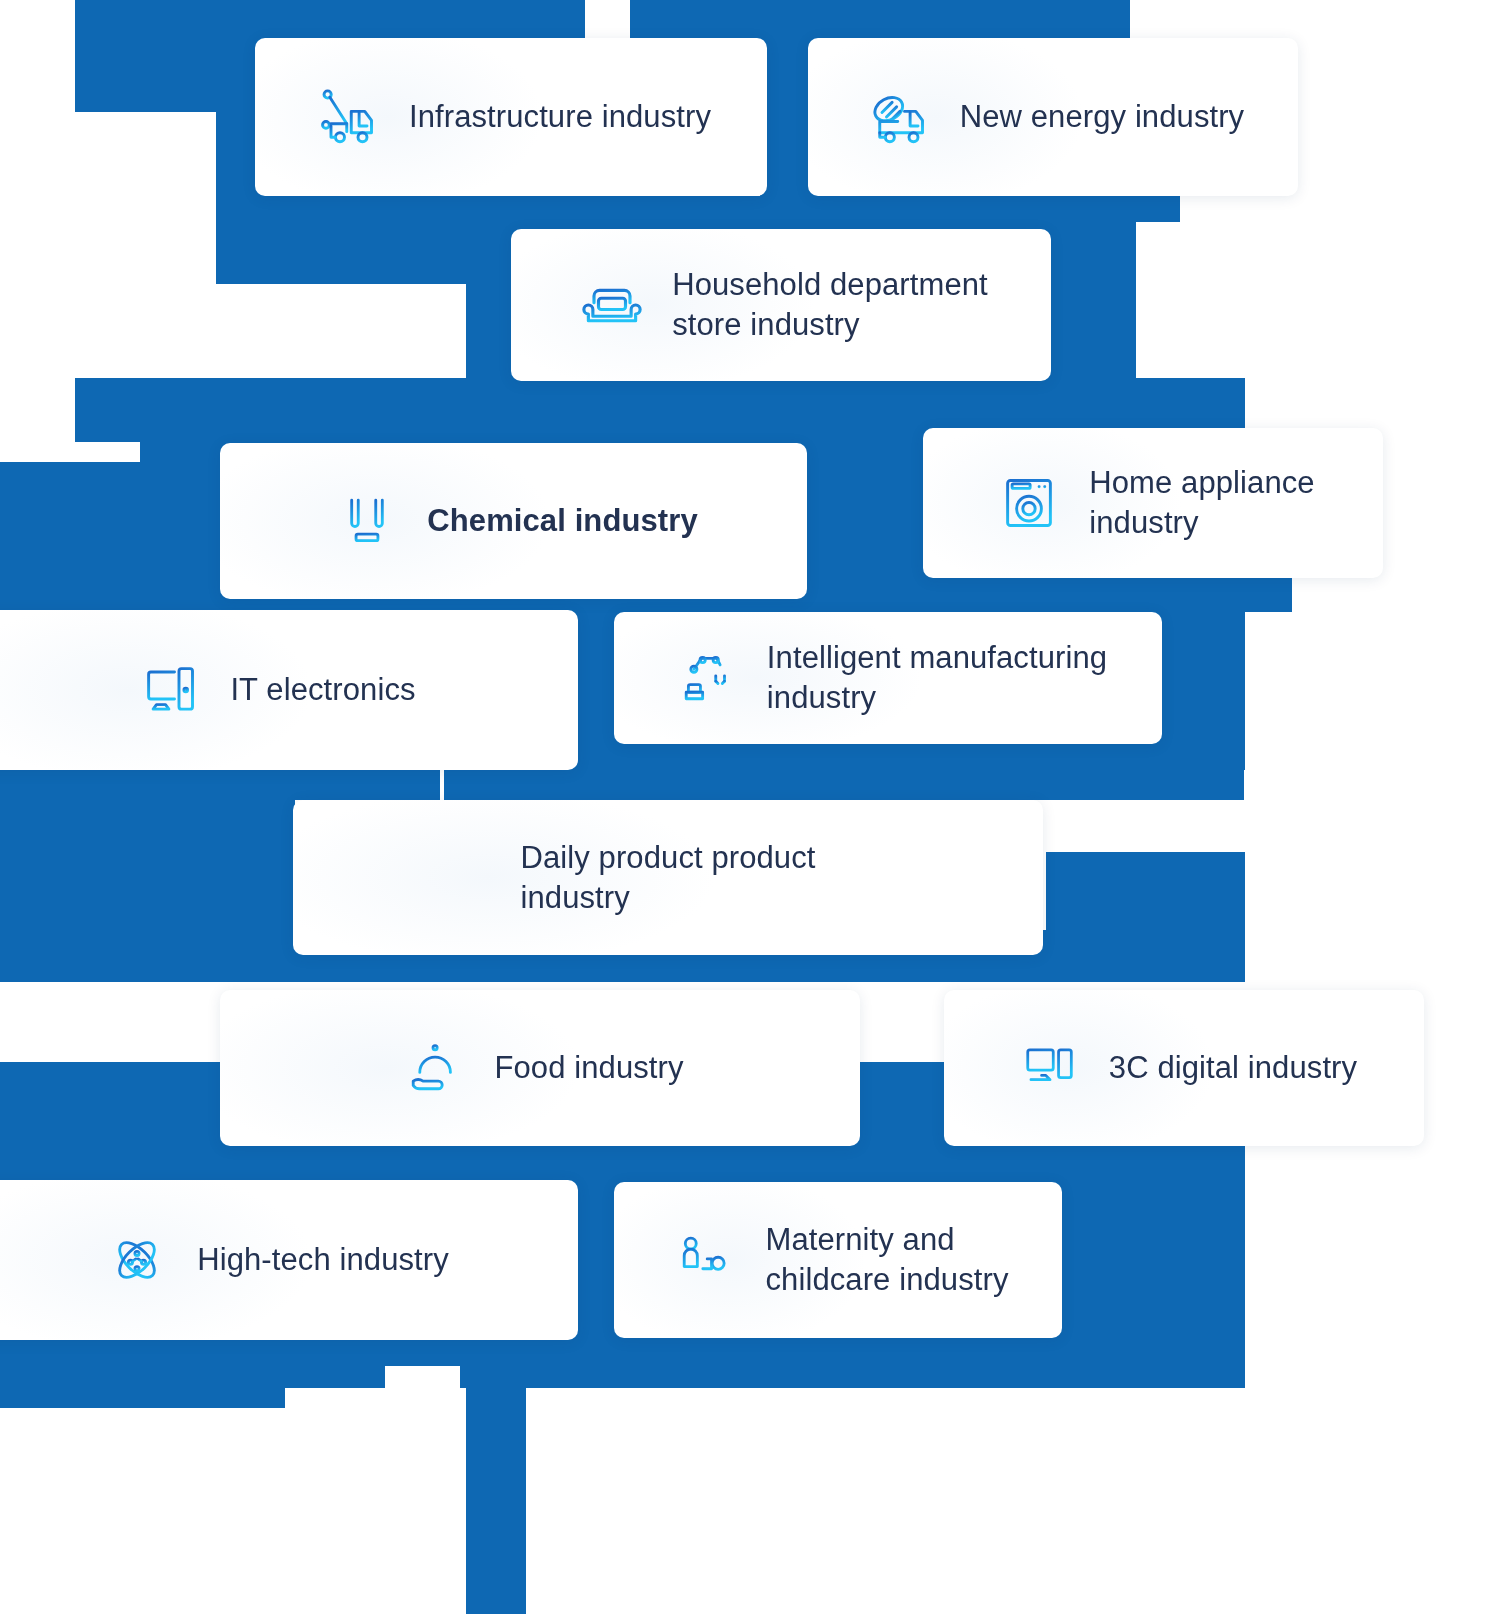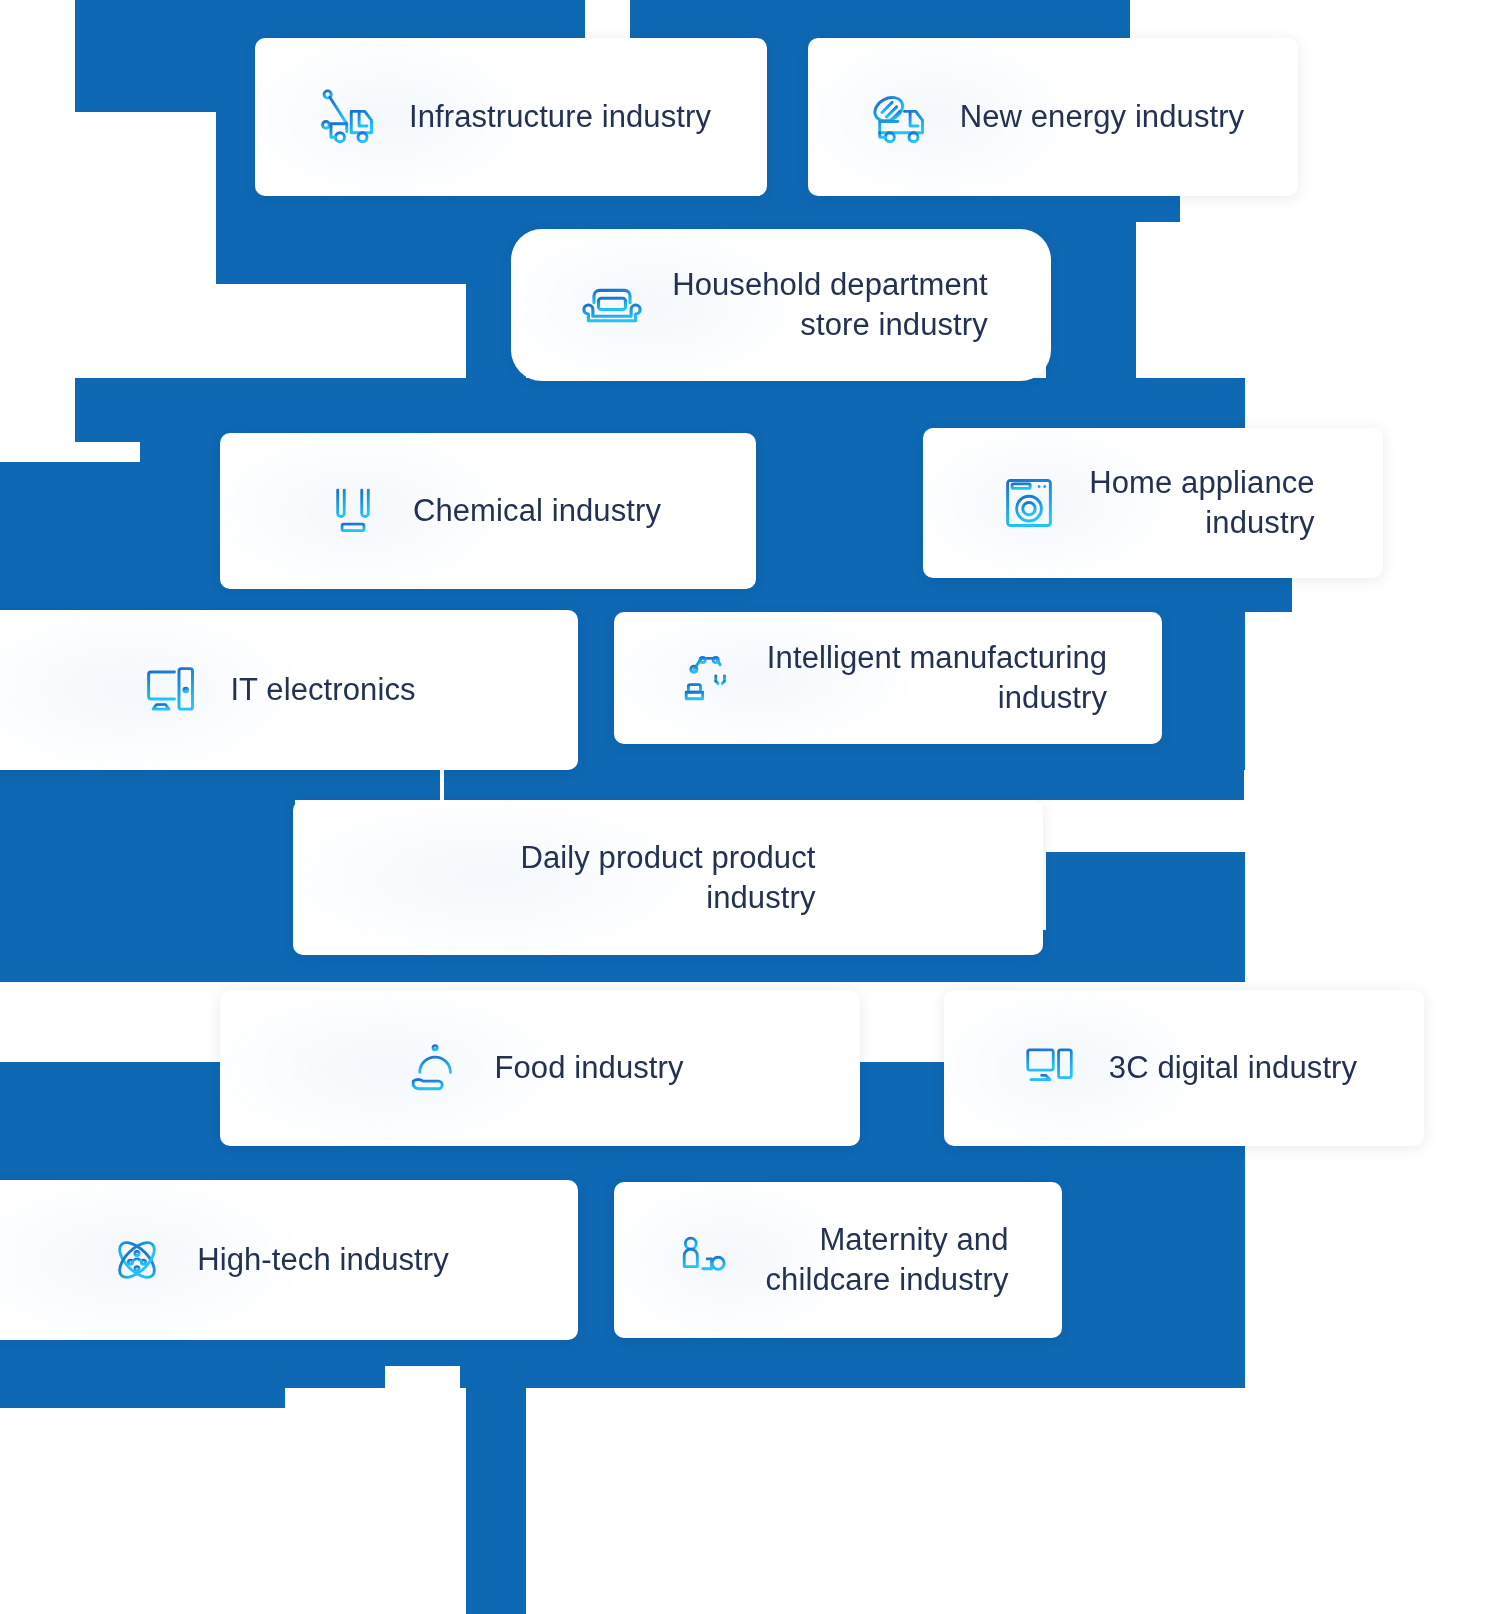--- a/index.html
+++ b/index.html
@@ -63,21 +63,21 @@
     display: flex;
     align-items: center;
     justify-content: center;
   }
   .icon-wrap svg { display: block; }
 
   .card-label {
     font-size: 31px;
     line-height: 1.28;
     color: #233251;
-    text-align: right;
+    text-align: left;
     letter-spacing: 0.1px;
     white-space: pre-line;
   }
 
   
 </style>
 </head>
 <body>
 
 <div id="stage">
@@ -175,21 +175,21 @@
             <circle cx="44" cy="50" r="4"></circle>
             <path d="M27 50 L40 50"></path>
             <path d="M14 46 L14 50 L19 50"></path>
           </g>
         </svg>
       </span>
       <span class="card-label">New energy industry</span>
     </div>
   </div>
 
-  <div class="card" style="left:511px; top:229px; width:540px; height:152px;border-radius:31px;">
+  <div class="card" style="left:511px; top:229px; width:540px; height:152px;">
     <div class="halo"></div>
     <div class="row">
       <span class="icon-wrap">
         <svg width="72" height="72" viewBox="0 0 64 64" fill="none">
           <defs>
               <linearGradient id="g3" x1="0" y1="0" x2="0.25" y2="1">
             <stop offset="0%" stop-color="#1B6FD0"></stop>
                 <stop offset="100%" stop-color="#22C3F7"></stop>
           </linearGradient>
             </defs>
@@ -202,21 +202,21 @@
             <path d="M15 46 L15 50"></path>
             <path d="M49 46 L49 50"></path>
           </g>
         </svg>
       </span>
       <span class="card-label">Household department
 store industry</span>
     </div>
   </div>
 
-  <div class="card" style="left:220px; top:433px; width:536px; height:156px;">
+  <div class="card" style="left:220px; top:443px; width:587px; height:156px;font-weight:bold;">
     <div class="halo"></div>
     <div class="row">
       <span class="icon-wrap">
         <svg width="70" height="70" viewBox="0 0 64 64" fill="none">
           <defs>
               <linearGradient id="g4" x1="0" y1="0" x2="0.25" y2="1">
             <stop offset="0%" stop-color="#1B6FD0"></stop>
                 <stop offset="100%" stop-color="#22C3F7"></stop>
           </linearGradient>
             </defs>

